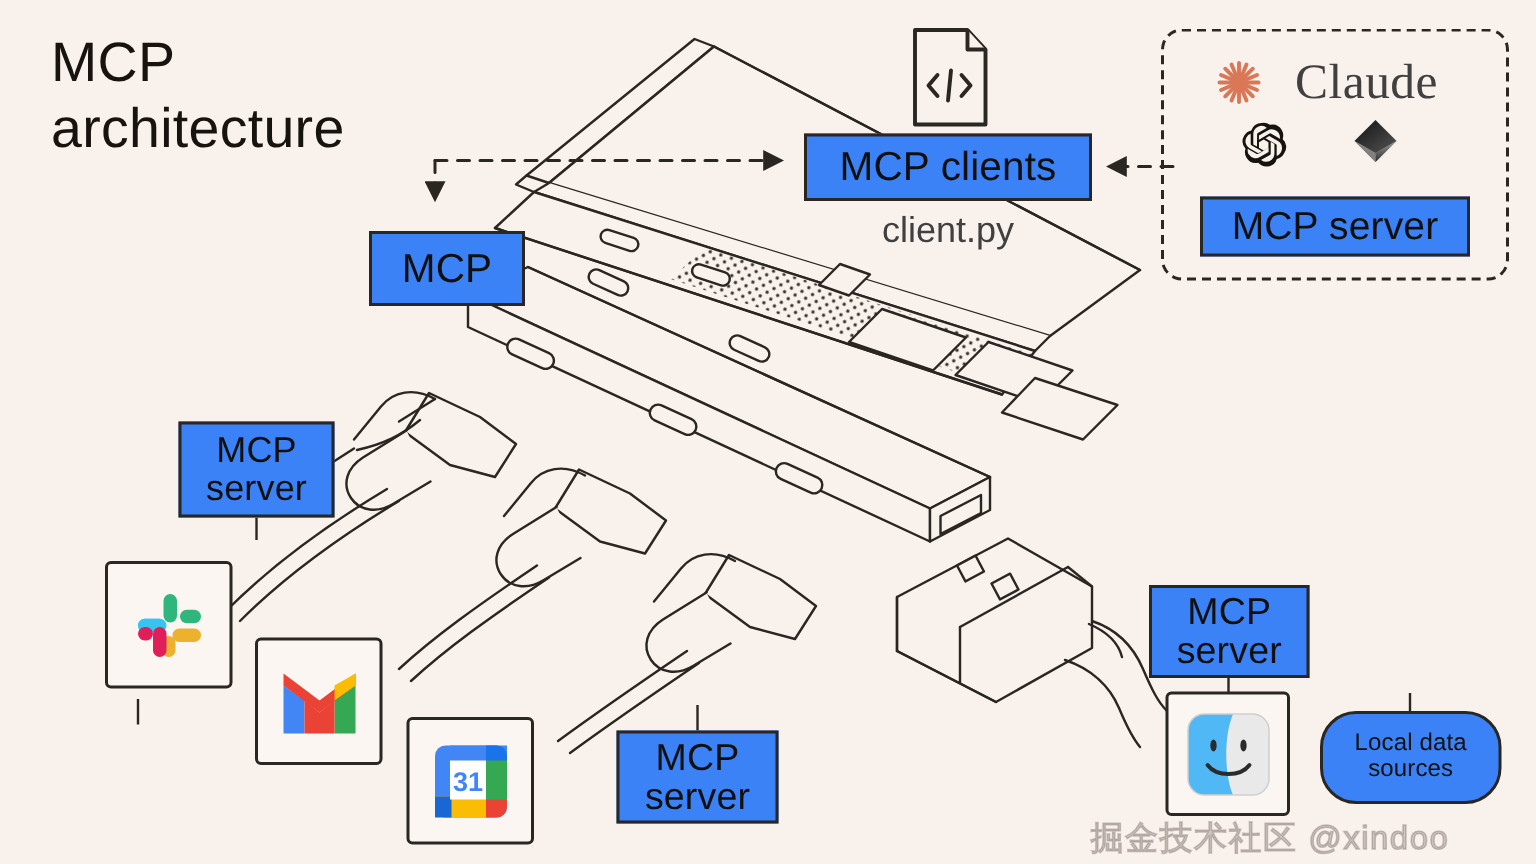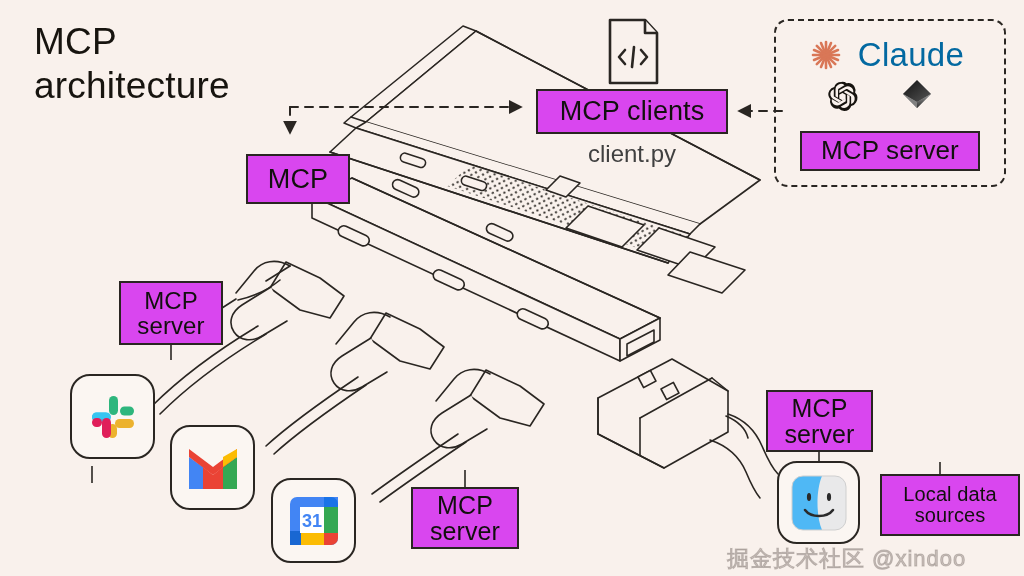--- a/index.html
+++ b/index.html
@@ -12,21 +12,21 @@
   #stage{position:relative;width:1024px;height:576px;overflow:hidden;background:#f9f1ec;}
 
   
   #art{position:absolute;left:0;top:0;width:1024px;height:576px;}
 
   
   .box{
     position:absolute;
     box-sizing:border-box;
     border:2px solid #2a2622;
-    background:#d946ef;
+    background:#3b82f6;
     color:#12100e;
     display:flex;align-items:center;justify-content:center;
     text-align:center;
     line-height:1.05;
     letter-spacing:.1px;
     white-space:pre-line;
   }
   .title{
     position:absolute;
     color:#17140f;
@@ -45,42 +45,42 @@
 
   
   #box-mcp-clients{left:536px;top:89px;width:192px;height:45px;font-size:27px;}
   #lbl-clientpy{left:536px;top:140px;width:192px;font-size:24px;}
   #box-mcp-hosts{left:800px;top:131px;width:180px;height:40px;font-size:26px;}
   #box-mcp{left:246px;top:154px;width:104px;height:50px;font-size:27px;}
   #box-server-left{left:119px;top:281px;width:104px;height:64px;font-size:24px;}
   #box-server-mid{left:411px;top:487px;width:108px;height:62px;font-size:25px;}
   #box-server-right{left:766px;top:390px;width:107px;height:62px;font-size:25px;}
   #box-remote{left:33px;top:483px;width:119px;height:62px;font-size:20px;}
-  #box-local{left:880px;top:474px;width:140px;height:62px;font-size:20px;}
+  #box-local{left:880px;top:474px;width:121px;height:62px;font-size:16px;border-radius:24px;}
 
   
   #hosts-group{
     position:absolute;left:774px;top:19px;width:232px;height:168px;
     box-sizing:border-box;
     border:2px dashed #2a2622;border-radius:14px;
     background:transparent;
   }
   #claude-row{
     position:absolute;left:800px;top:33px;width:182px;height:44px;
     display:flex;align-items:center;justify-content:center;gap:6px;
   }
   #claude-word{
-    font-family:Liberation Sans, sans-serif;
-    font-size:33px;color:#0369a1;letter-spacing:.3px;
+    font-family:Liberation Serif, serif;
+    font-size:33px;color:#404040;letter-spacing:.3px;
   }
 
   
   .tile{
     position:absolute;box-sizing:border-box;
-    border:2px solid #2a2622;border-radius:20px;background:#fbf6f2;
+    border:2px solid #2a2622;border-radius:4px;background:#fbf6f2;
     display:flex;align-items:center;justify-content:center;
   }
   #tile-slack{left:70px;top:374px;width:85px;height:85px;}
   #tile-gmail{left:170px;top:425px;width:85px;height:85px;}
   #tile-gcal{left:271px;top:478px;width:85px;height:85px;}
   #tile-finder{left:777px;top:461px;width:83px;height:83px;}
 
   
   #watermark{
     position:absolute;left:727px;top:544px;

